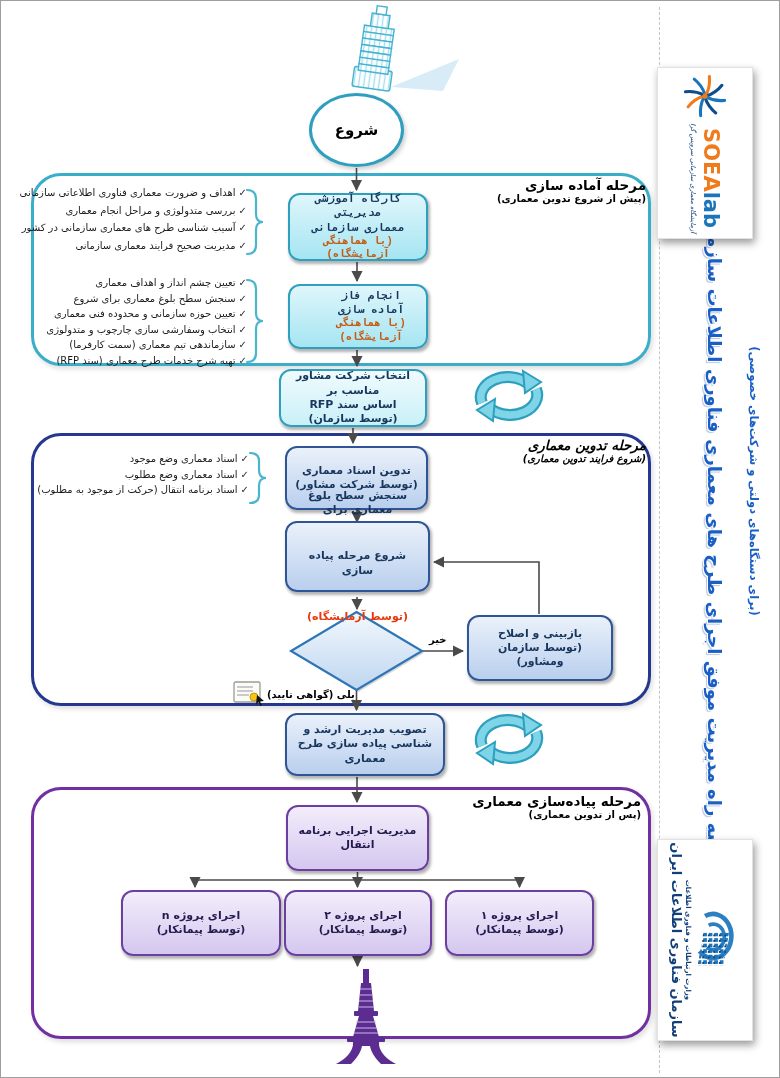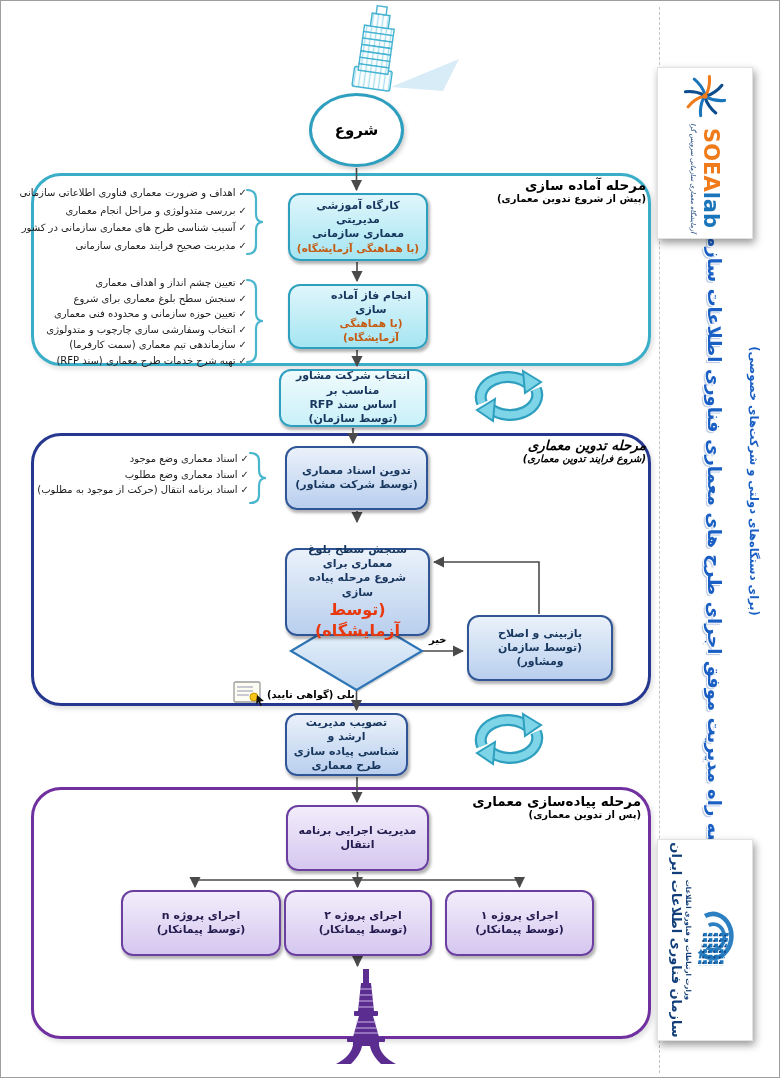--- a/index.html
+++ b/index.html
@@ -3,26 +3,26 @@
 <meta charset="utf-8">
 <style>
   html,body{margin:0;padding:0;background:#fff;}
   .page{position:relative;width:780px;height:1078px;background:#fff;border:1px solid #9e9e9e;
         box-sizing:border-box;overflow:hidden;font-family:"DejaVu Sans",sans-serif;}
   .abs{position:absolute;}
   
   .box{position:absolute;border-radius:12px;display:flex;flex-direction:column;justify-content:center;
        align-items:center;text-align:center;direction:rtl;font-weight:bold;z-index:3;
        box-shadow:1.5px 2.5px 3px rgba(0,0,0,.30);padding:2px 6px;line-height:1.3;box-sizing:border-box;}
-  .box.cyan{background:linear-gradient(#dff6fb,#a5e5f2);border:2px solid #2E9FBE;color:#17365D;font-size:11px;}
+  .box.cyan{background:linear-gradient(#dff6fb,#a5e5f2);border:2px solid #2E9FBE;color:#17365D;font-size:11px;font-family:Liberation Mono, monospace;}
   .box.cyanlight{background:linear-gradient(#f0fbfd,#c9f0f8);border:2px solid #2E9FBE;color:#17365D;font-size:11px;}
   .box.blue{background:linear-gradient(#eaf1fa,#b9cfee);border:2px solid #2F5597;color:#17365D;font-size:11px;}
   .box.purple{background:linear-gradient(#f2edfb,#d5c7ef);border:2px solid #6A3FA0;color:#231a4d;font-size:11px;}
   .note-orange{color:#C55A11;font-size:10.5px;}
-  .note-red{color:#E8380D;font-size:16px;}
+  .note-red{color:#E8380D;font-size:11px;}
   
   .phase{position:absolute;border-radius:30px;z-index:1;background:transparent;
          box-shadow:2px 3px 5px rgba(0,0,0,.13);box-sizing:border-box;}
   .phase.p1{border:3px solid #3AAEC8;}
   .phase.p2{border:3px solid #25378F;}
   .phase.p3{border:3px solid #7030A0;}
   .phase-title{position:absolute;z-index:3;text-align:right;direction:rtl;color:#000;}
   .phase-title .t{font-weight:bold;font-size:13.5px;}
   .phase-title .s{font-weight:bold;font-size:10px;}
   
@@ -221,36 +221,36 @@
     <span>تدوین اسناد معماری</span>
     <span>(توسط شرکت مشاور)</span>
   </div>
 
   <div class="checklist gap15" style="left:78px;top:452px;width:170px;">
     <div class="it"><span class="ck">✓</span><span>اسناد معماری وضع موجود</span></div>
     <div class="it"><span class="ck">✓</span><span>اسناد معماری وضع مطلوب</span></div>
     <div class="it"><span class="ck">✓</span><span>اسناد برنامه انتقال (حرکت از موجود به مطلوب)</span></div>
   </div>
 
-  <div class="box blue" style="left:284px;top:547px;width:145px;height:88px;">
+  <div class="box blue" style="left:284px;top:520px;width:145px;height:71px;gap:32px;">
     <span>سنجش سطح بلوغ معماری برای</span>
     <span>شروع مرحله پیاده سازی</span>
     <span class="note-red">(توسط آزمایشگاه)</span>
   </div>
 
 
   <div class="flabel" style="left:428px;top:633px;">خیر</div>
   <div class="flabel" style="left:266px;top:688px;">بلی (گواهی تایید)</div>
 
   <div class="box blue" style="left:466px;top:614px;width:146px;height:66px;">
     <span>بازبینی و اصلاح</span>
     <span>(توسط سازمان ومشاور)</span>
   </div>
 
-  <div class="box blue" style="left:284px;top:712px;width:123px;height:63px;">
+  <div class="box blue" style="left:284px;top:712px;width:160px;height:63px;">
     <span>تصویب مدیریت ارشد و</span>
     <span>شناسی پیاده سازی طرح معماری</span>
   </div>
 
   <div class="phase p3" style="left:30px;top:786px;width:620px;height:252px;"></div>
   <div class="phase-title" style="left:415px;top:792px;width:225px;">
     <div class="t">مرحله پیاده‌سازی معماری</div>
     <div class="s">(پس از تدوین معماری)</div>
   </div>
 

